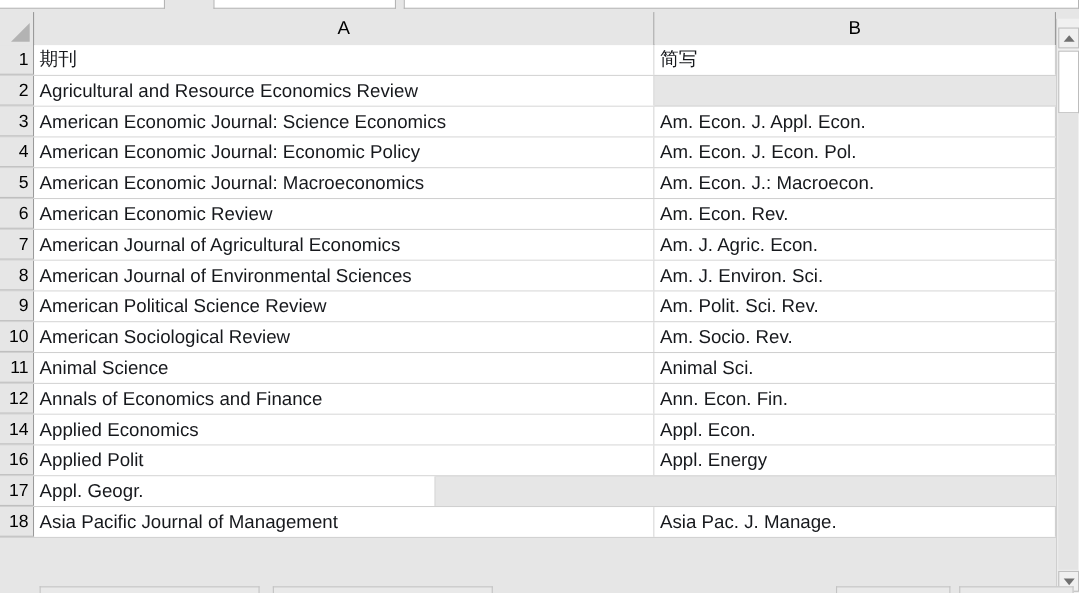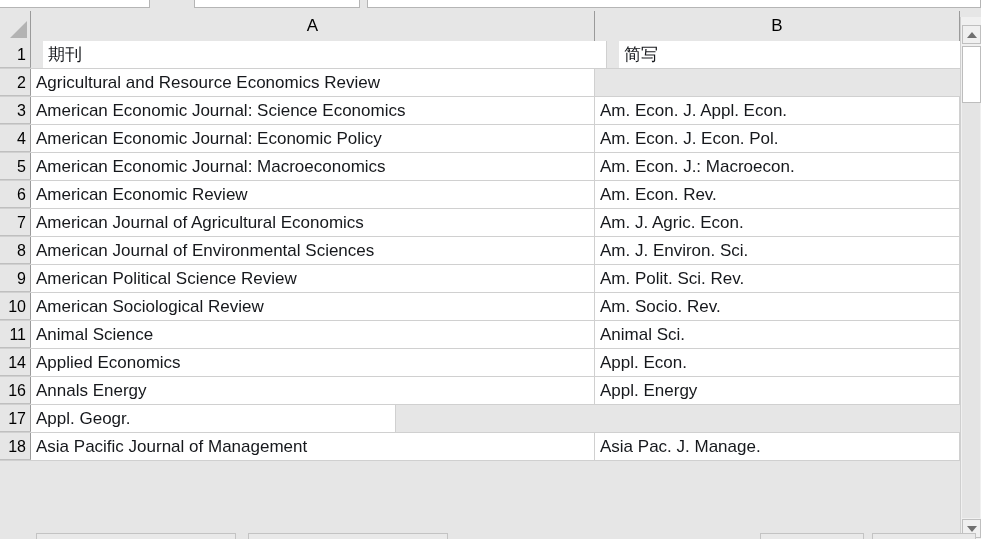--- a/index.html
+++ b/index.html
@@ -145,21 +145,21 @@
     background: #ffffff;
     border-right: 1px solid #d0d0d0;
     padding-left: 5px;
     font-size: 17px;
     color: #16181c;
     white-space: nowrap;
     overflow: hidden;
   }
   .cell.a { width: 564px; }
   .cell.b { width: 365px; }
-  .cell.cjk { font-family: "DejaVu Sans", "Liberation Sans", sans-serif; margin-left: 12px; }
+  .cell.cjk { font-family: "DejaVu Sans", "Liberation Sans", sans-serif; }
 
   
   .vscroll {
     position: absolute;
     right: 0;
     top: 6px;
     width: 21px;
     height: 522px;
     background: #f0f0f0;
     border-left: 1px solid #cfcfcf;
@@ -279,27 +279,32 @@
           <div class="row-head">10</div>
           <div class="cell a">American Sociological Review</div>
           <div class="cell b">Am. Socio. Rev.</div>
         </div>
         <div class="grid-row">
           <div class="row-head">11</div>
           <div class="cell a">Animal Science</div>
           <div class="cell b">Animal Sci.</div>
         </div>
         <div class="grid-row">
+          <div class="row-head">12</div>
+          <div class="cell a">Annals of Economics and Finance</div>
+          <div class="cell b">Ann. Econ. Fin.</div>
+        </div>
+        <div class="grid-row">
           <div class="row-head">14</div>
           <div class="cell a">Applied Economics</div>
           <div class="cell b">Appl. Econ.</div>
         </div>
         <div class="grid-row">
           <div class="row-head">16</div>
-          <div class="cell a">Annals Energy</div>
+          <div class="cell a">Applied Polit</div>
           <div class="cell b">Appl. Energy</div>
         </div>
         <div class="grid-row">
           <div class="row-head">17</div>
           <div class="cell b">Appl. Geogr.</div>
         </div>
         <div class="grid-row">
           <div class="row-head">18</div>
           <div class="cell a">Asia Pacific Journal of Management</div>
           <div class="cell b">Asia Pac. J. Manage.</div>

